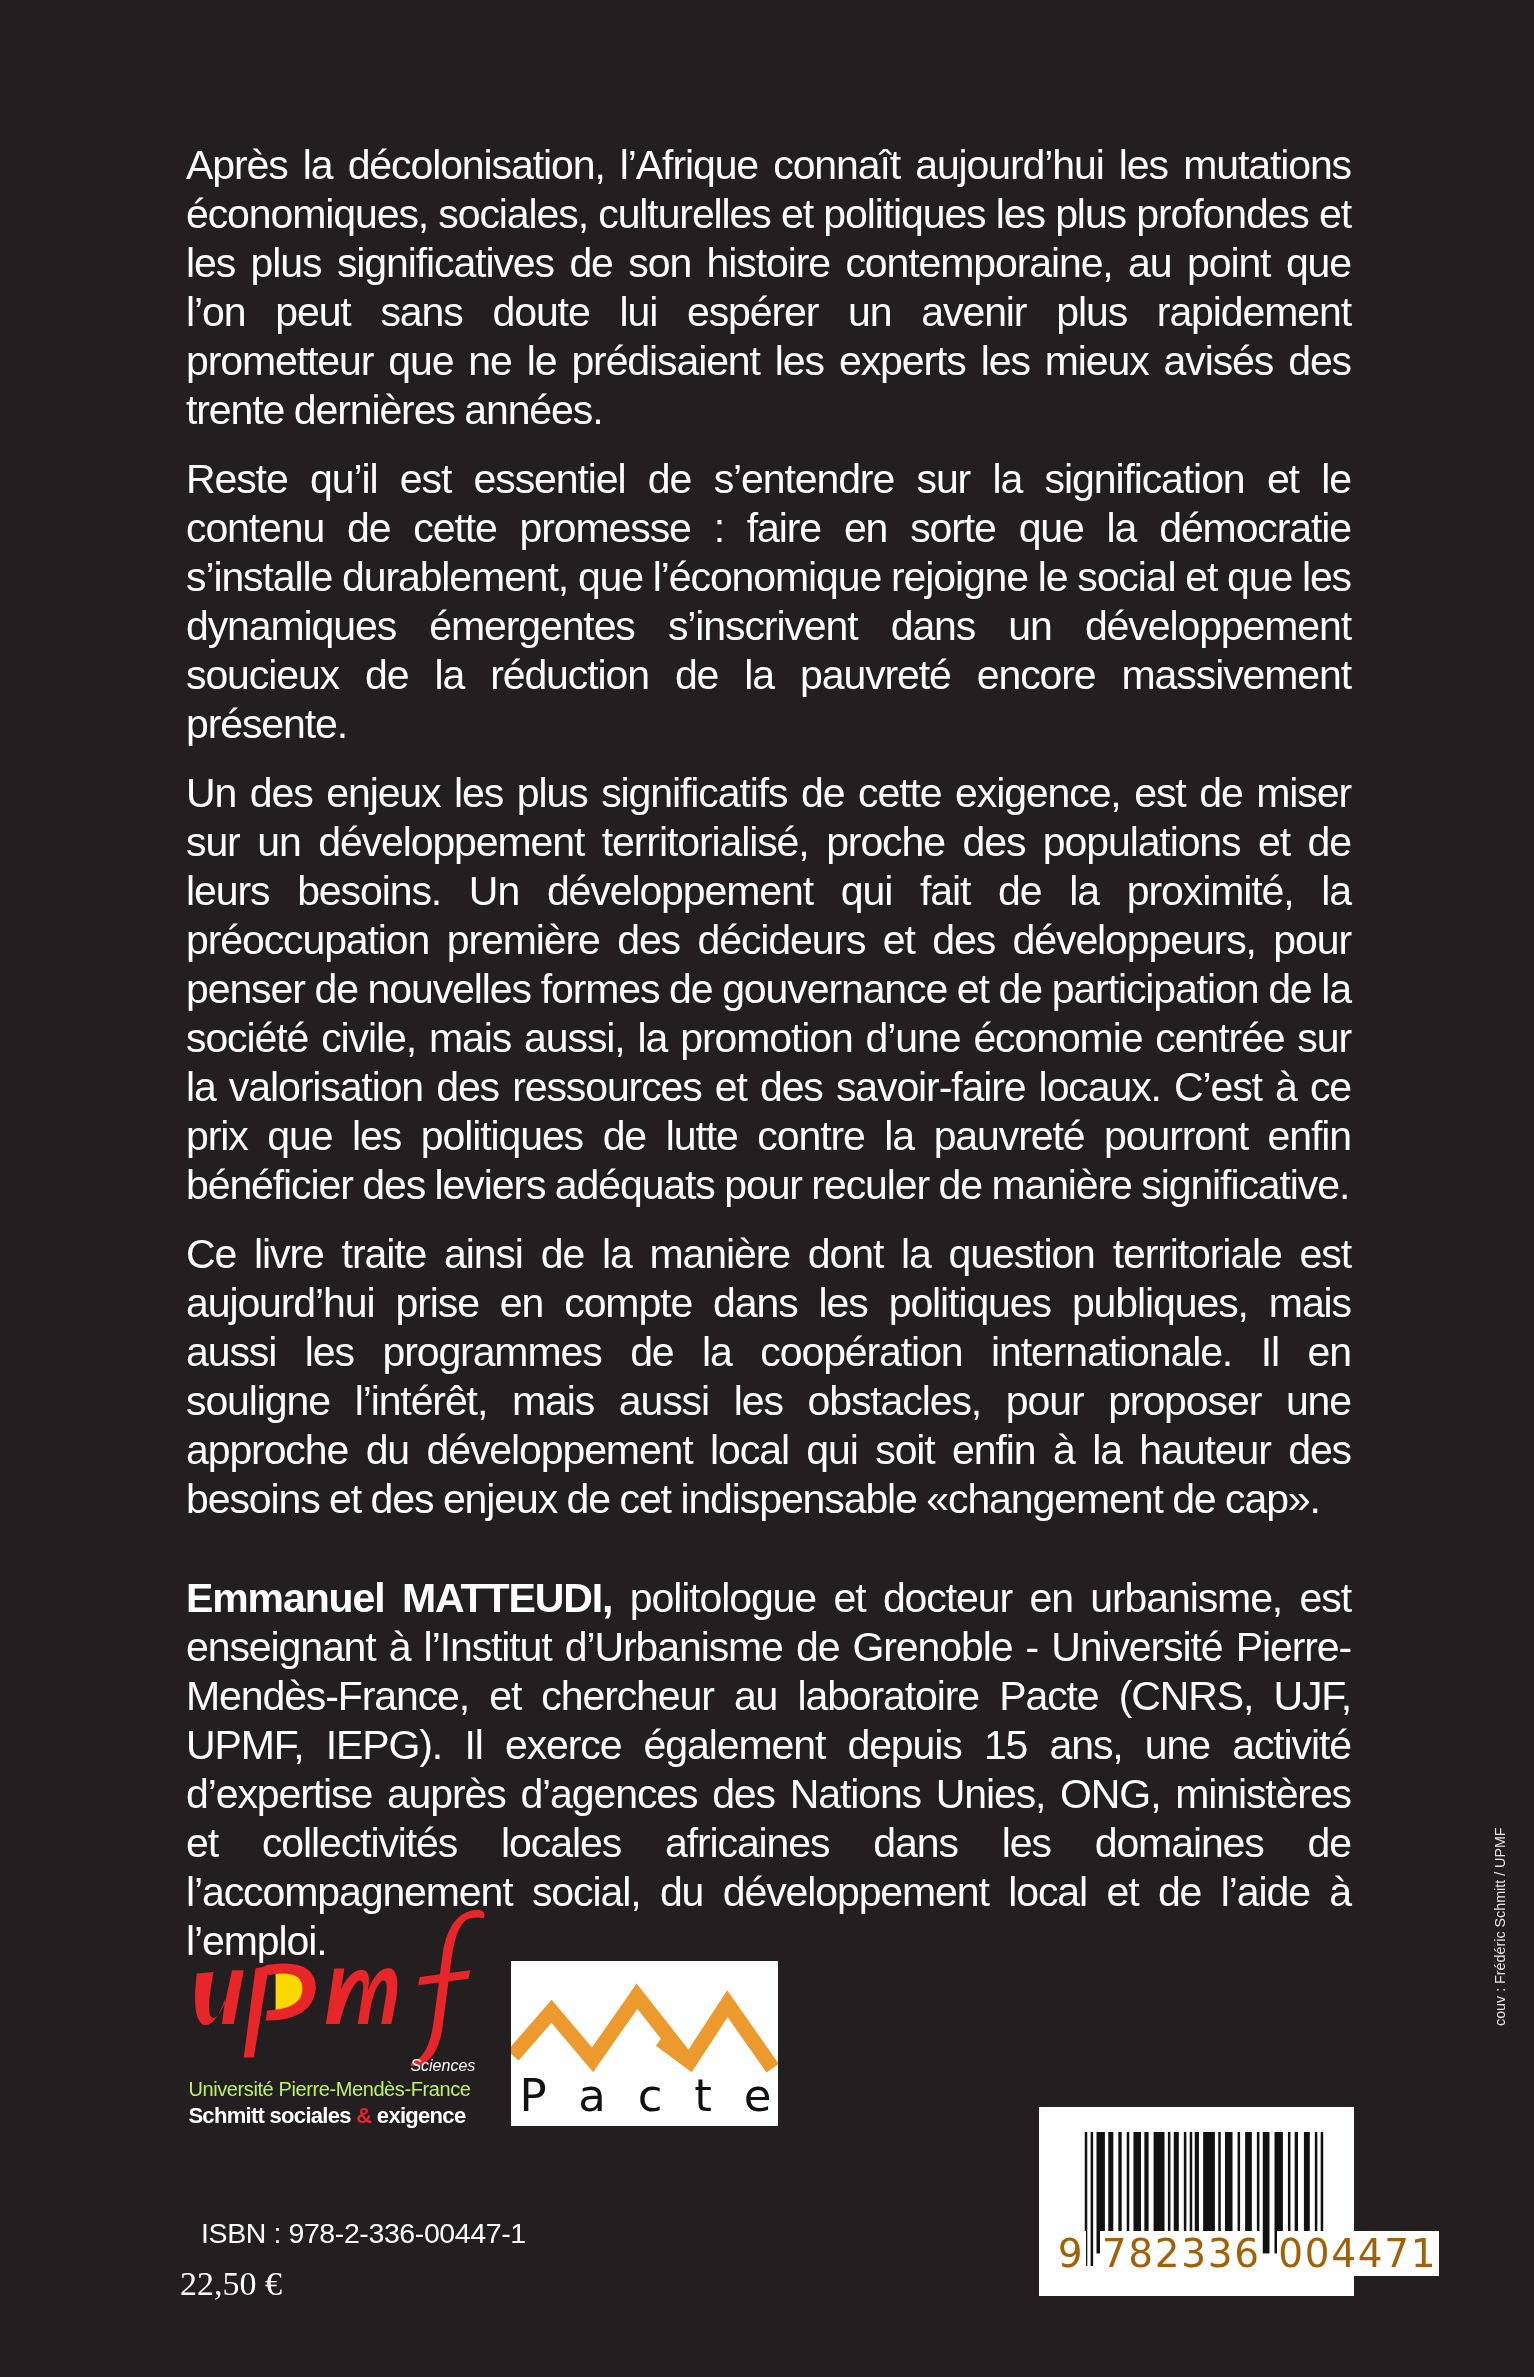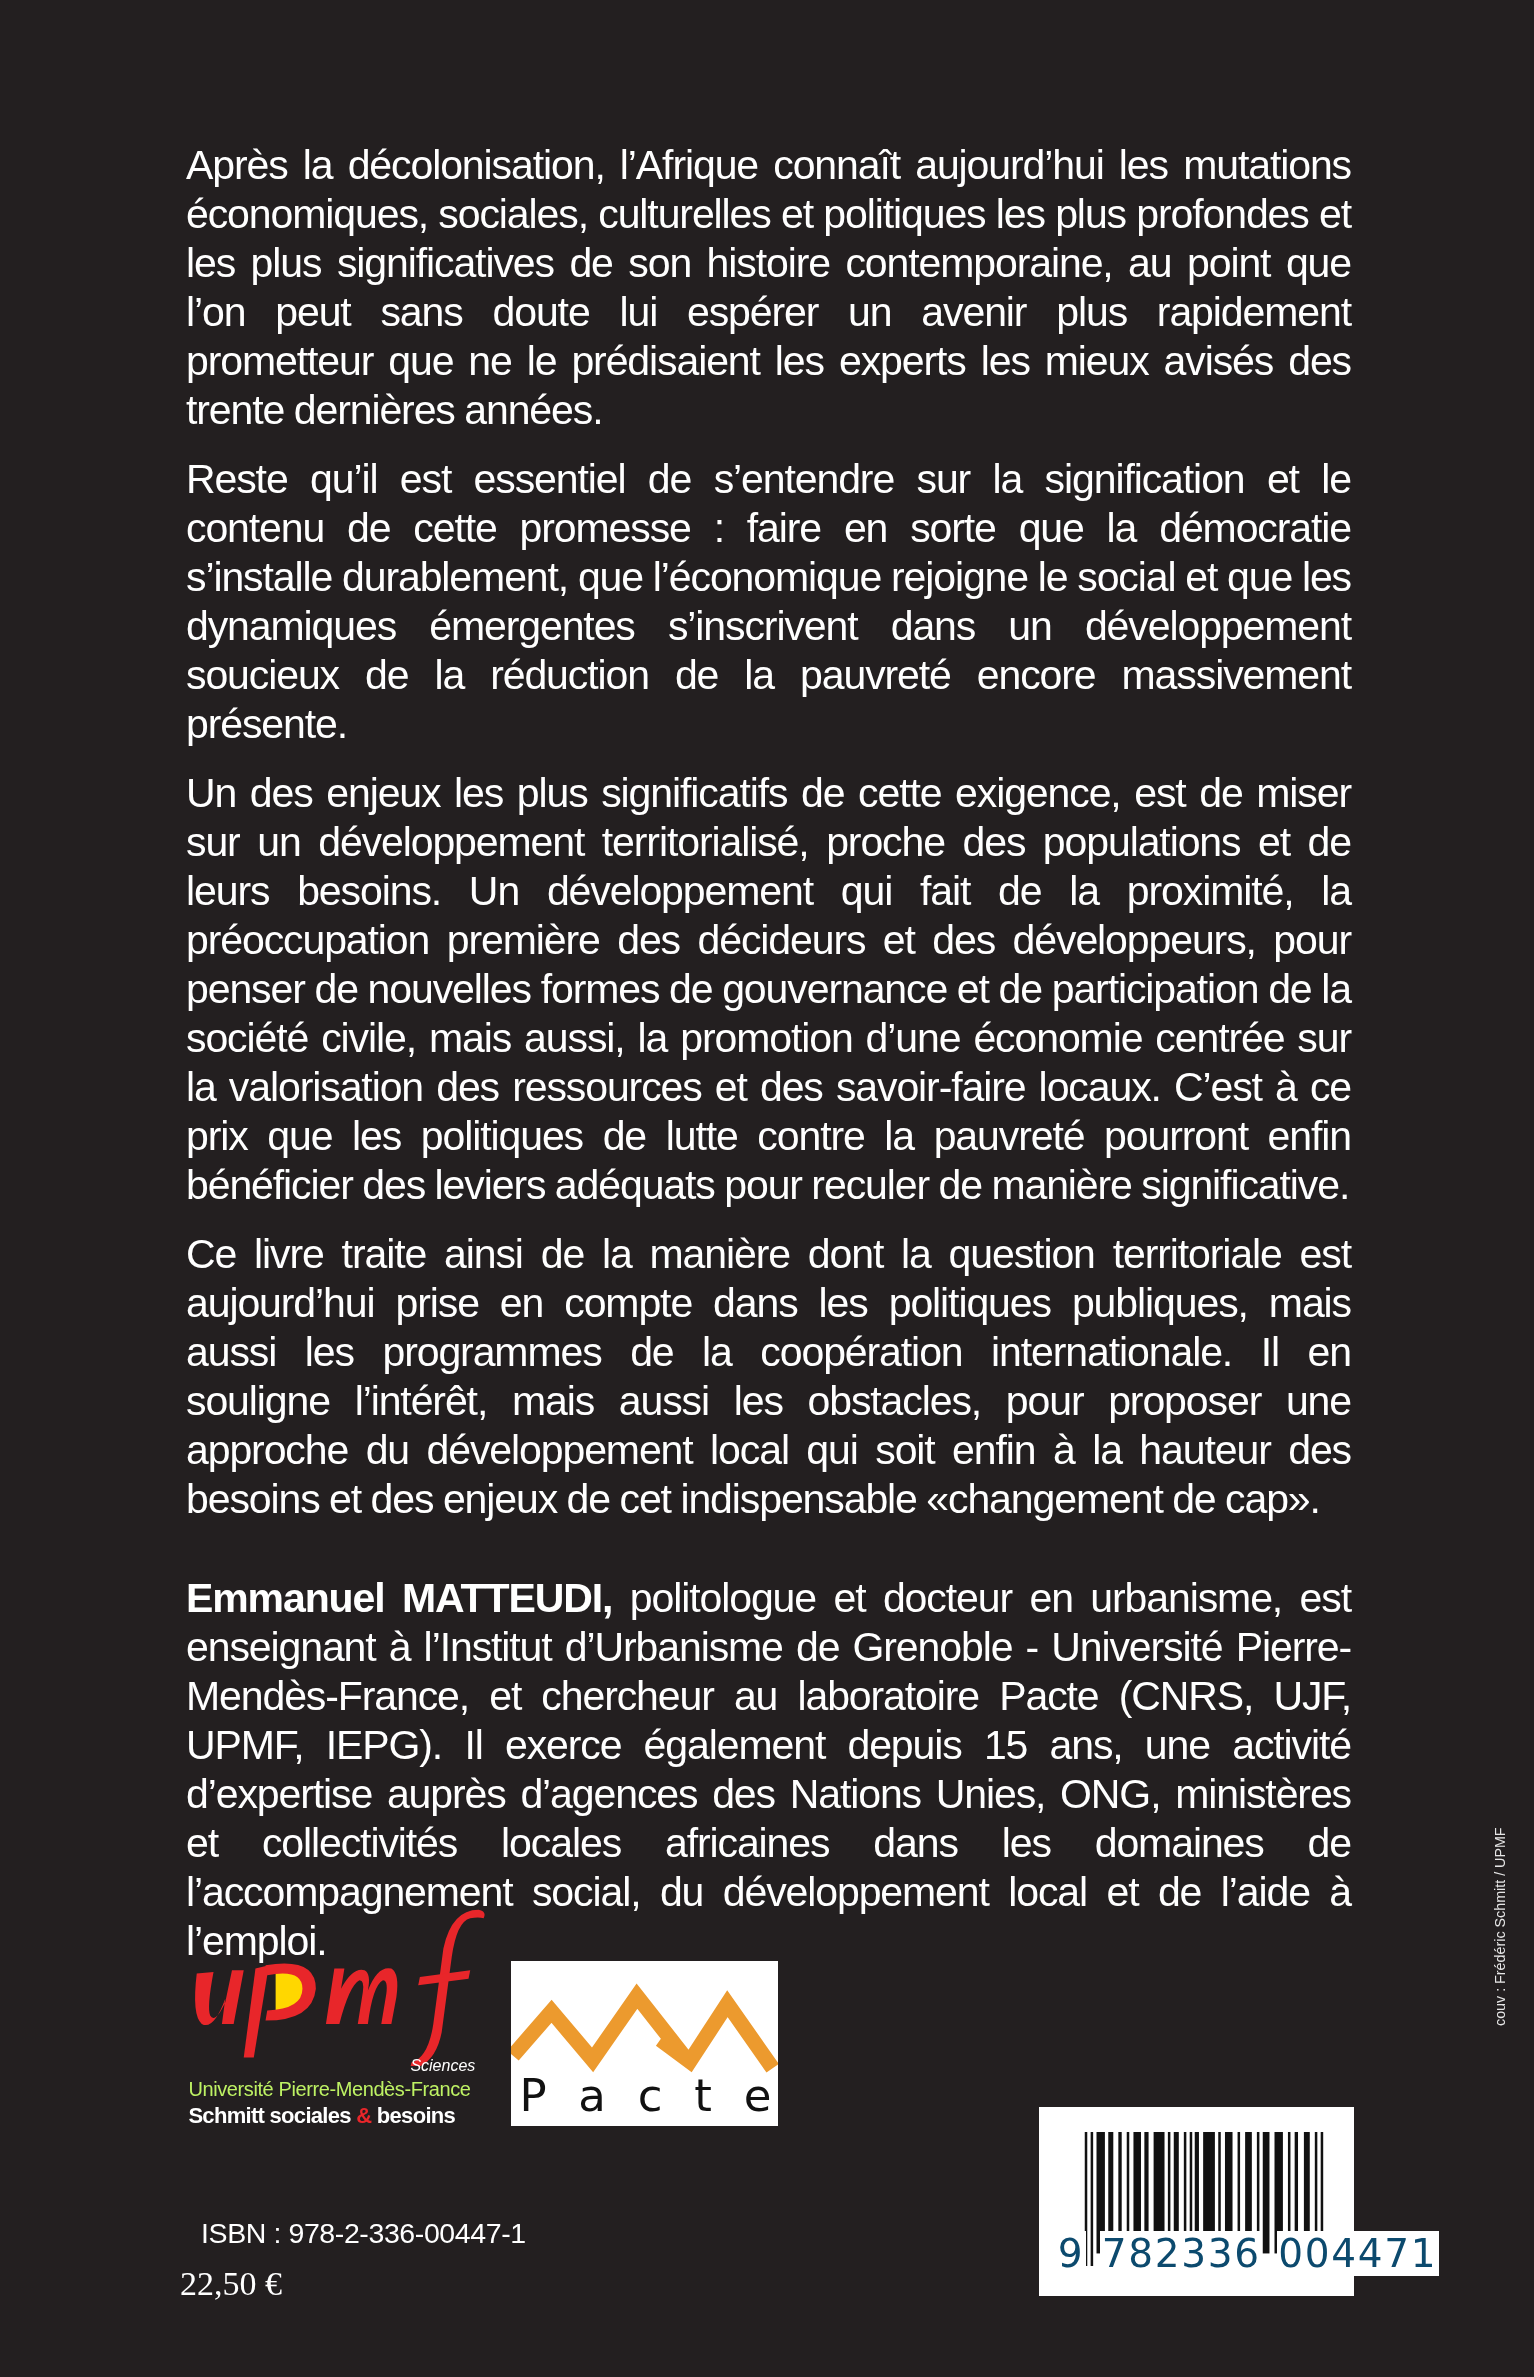--- a/index.html
+++ b/index.html
@@ -30,21 +30,21 @@
     .pacte-logo { position:absolute; left:511px; top:1961px; width:267px; height:165px; background:#fff; }
     .pacte-logo svg { position:absolute; left:0; top:0; }
     .pacte-text { position:absolute; left:8.4px; bottom:8.4px; width:252px; display:flex; justify-content:space-between;
       font-size:45px; color:#111; font-family:"DejaVu Sans", sans-serif; line-height:1; }
 
     .isbn { position:absolute; left:201px; top:2217px; font-size:28.5px; color:#fff; letter-spacing:-0.4px; }
     .price { position:absolute; left:180px; top:2265px; font-size:34px; color:#fff; font-family:"Liberation Serif", serif;text-align:right; }
 
     .barcode-box { position:absolute; left:1039px; top:2107px; width:315px; height:189px; background:#fff; }
     .barcode-bars { position:absolute; left:34px; top:25px; width:267px; height:134px; }
-    .barcode-digits { position:absolute; left:17px; top:124px; font-size:39px; color:#0c4a6e;
+    .barcode-digits { position:absolute; left:17px; top:124px; font-size:39px; color:#a16207;
       font-family:"DejaVu Sans", sans-serif; letter-spacing:1.7px; white-space:nowrap; }
     .barcode-digits span { background:#fff; padding:0 1.7px; }
 
     .credit {
       position:absolute; left:1492px; top:2026px; transform-origin:left top; transform:rotate(-90deg);
       font-size:14.3px; color:#e6e6e6; white-space:nowrap;
     }
   </style>
 </head>
 <body>
@@ -67,21 +67,21 @@
     <path d="M84 84 L100 80 L82 190 L70 190 Z" fill="#e8262a"></path>
     <path d="M96 80 Q156 70 156 108 Q152 146 96 146 L98 134 Q140 132 140 108 Q140 84 98 92 Z" fill="#e8262a"></path>
 
     <path d="M168 150 L178 84 L190 84 L186 108 Q200 82 214 86 Q222 90 218 110 Q230 80 246 84 Q256 90 252 118 L246 150 L234 150 L240 114 Q242 98 236 98 Q224 104 218 150 L206 150 L212 112 Q214 98 208 98 Q196 104 184 150 Z" fill="#e8262a"></path>
 
     <path d="M270 196 Q290 190 296 150 L308 60 Q318 14 350 14 Q360 16 356 24 Q350 22 340 24 Q324 28 318 70 L306 160 Q298 200 268 204 Z" fill="#e8262a"></path>
     <path d="M280 94 L340 86 L338 96 L278 104 Z" fill="#e8262a"></path>
   </svg>
   <div class="upmf-grenoble">Sciences</div>
   <div class="upmf-univ">Université Pierre-Mendès-France</div>
-  <div class="upmf-sci"><span>Schmitt sociales </span><span class="upmf-amp">&amp;</span><span> besoins</span></div>
+  <div class="upmf-sci"><span>Schmitt sociales </span><span class="upmf-amp">&amp;</span><span> exigence</span></div>
 </div>
 
 <div class="pacte-logo">
   <svg width="267" height="165" viewBox="0 0 318 197">
     <polyline points="2,113 48,60 97,118 150,42 205,112 178,94 213,120 258,51 312,128" fill="none" stroke="#ec9a2e" stroke-width="18" stroke-linejoin="miter"></polyline>
   </svg>
   <div class="pacte-text">
     <span>P</span>
     <span>a</span>
     <span>c</span>

